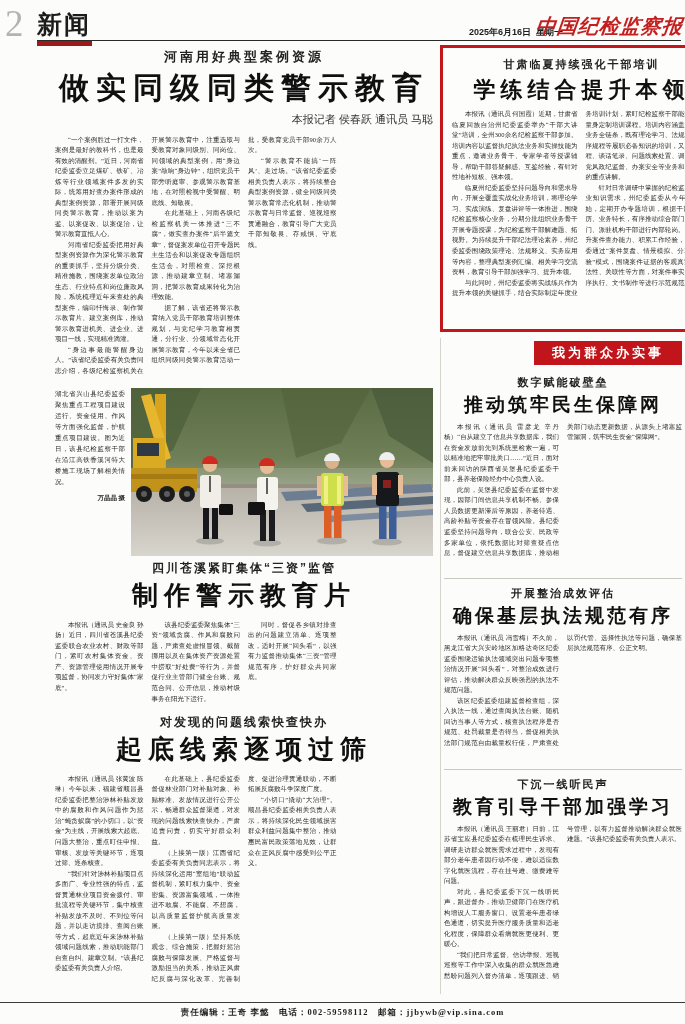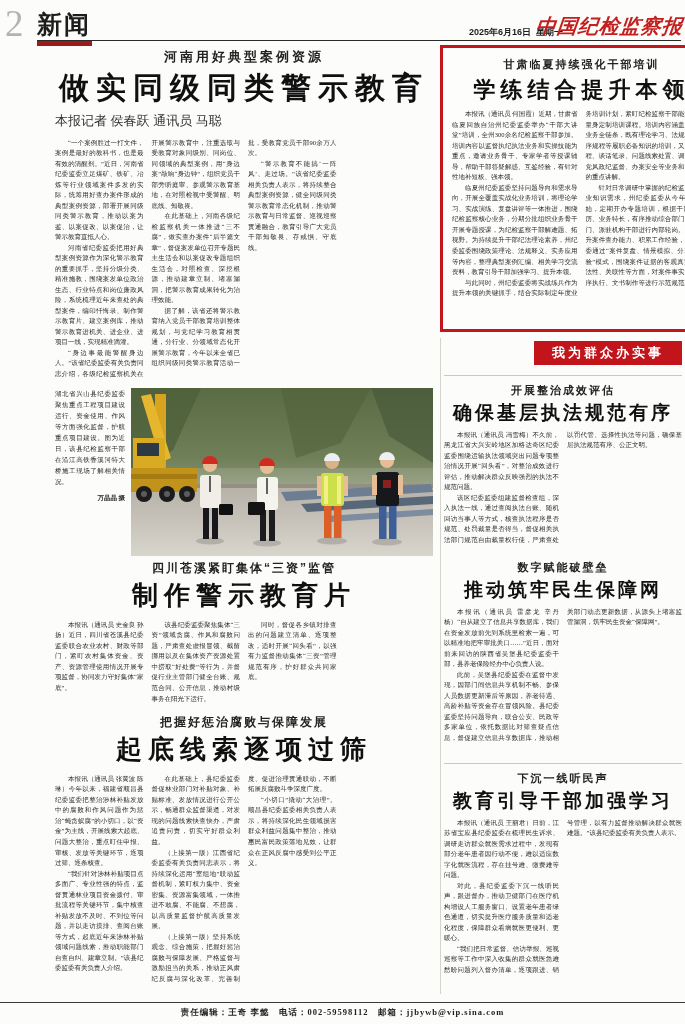--- a/index.html
+++ b/index.html
@@ -13,21 +13,21 @@
   .head-rule{position:absolute;left:37px;right:4px;top:40px;border-top:1.5px solid #2a2a2a;}
   .issue-date{position:absolute;right:122px;top:26px;font-size:9px;font-weight:700;
               font-family:"Liberation Sans","DejaVu Sans",sans-serif;}
   .masthead{position:absolute;right:2px;top:13px;font-size:20px;color:#c41f1f;font-weight:900;
             font-style:italic;letter-spacing:1px;transform:skewX(-6deg);}
 
   
   .kicker{text-align:center;font-family:"Liberation Sans","DejaVu Sans",sans-serif;
           font-weight:700;color:#222;}
   .headline{text-align:center;font-weight:900;color:#101010;line-height:1.15;}
-  .byline{text-align:left;font-size:13px;color:#333;
+  .byline{text-align:right;font-size:11px;color:#333;
           font-family:"Liberation Sans","DejaVu Sans",sans-serif;}
   .body-cols{font-size:6.5px;line-height:1.62;text-align:justify;color:#2a2a2a;
              column-gap:8px;column-fill:auto;overflow:hidden;}
   .body-cols p{margin:0;text-indent:2em;}
 
   
   .main-article{position:absolute;left:55px;top:48px;width:378px;}
   .main-article .kicker{font-size:13px;letter-spacing:3px;margin-bottom:5px;}
   .main-article .headline{font-size:30px;letter-spacing:7px;}
   .main-article .byline{margin:6px 0 8px;}
@@ -211,52 +211,52 @@
     <div class="kicker">四川苍溪紧盯集体“三资”监管</div>
     <h2 class="headline" style="margin:0 0 9px">制作警示教育片</h2>
     <div class="body-cols">
         <p>本报讯（通讯员 史金良 孙扬）近日，四川省苍溪县纪委监委联合农业农村、财政等部门，紧盯农村集体资金、资产、资源管理使用情况开展专项监督，协同发力守好集体“家底”。</p>
         <p>该县纪委监委聚焦集体“三资”领域贪腐、作风和腐败问题，严肃查处虚报冒领、截留挪用以及在集体资产资源处置中捞取“好处费”等行为，并督促行业主管部门健全台账、规范合同、公开信息，推动村级事务在阳光下运行。</p>
         <p>同时，督促各乡镇对排查出的问题建立清单、逐项整改，适时开展“回头看”，以强有力监督推动集体“三资”管理规范有序，护好群众共同家底。</p>
       </div>
   </section>
 
   <section class="article3">
-    <div class="kicker">把握好惩治腐败与保障发展</div>
+    <div class="kicker">对发现的问题线索快查快办</div>
     <h2 class="headline" style="margin:0 0 9px">起底线索逐项过筛</h2>
     <div class="body-cols">
         <p>本报讯（通讯员 张黄波 陈琳）今年以来，福建省顺昌县纪委监委把整治涉林补贴发放中的腐败和作风问题作为惩治“蝇贪蚁腐”的小切口，以“资金”为主线，开展线索大起底、问题大整治，重点盯住申报、审核、发放等关键环节，逐项过筛、逐条核查。</p>
         <p>“我们针对涉林补贴项目点多面广、专业性强的特点，监督贯通林业项目资金拨付、审批流程等关键环节，集中核查补贴发放不及时、不到位等问题，并以走访摸排、查阅台账等方式，起底近年来涉林补贴领域问题线索，推动职能部门自查自纠、建章立制。”该县纪委监委有关负责人介绍。</p>
         <p>在此基础上，县纪委监委督促林业部门对补贴对象、补贴标准、发放情况进行公开公示，畅通群众监督渠道，对发现的问题线索快查快办，严肃追责问责，切实守好群众利益。</p>
         <p>（上接第一版）江西省纪委监委有关负责同志表示，将持续深化运用“室组地”联动监督机制，紧盯权力集中、资金密集、资源富集领域，一体推进不敢腐、不能腐、不想腐，以高质量监督护航高质量发展。</p>
         <p>（上接第一版）坚持系统观念、综合施策，把握好惩治腐败与保障发展、严格监督与激励担当的关系，推动正风肃纪反腐与深化改革、完善制度、促进治理贯通联动，不断拓展反腐败斗争深度广度。</p>
         <p>“小切口”撬动“大治理”。顺昌县纪委监委相关负责人表示，将持续深化民生领域损害群众利益问题集中整治，推动惠民富民政策落地见效，让群众在正风反腐中感受到公平正义。</p>
       </div>
   </section>
 
   <aside class="right-col">
     <div class="banner-wrap">
       <span class="banner">我为群众办实事</span>
     </div>
 
+    <div class="rc-article rc-a">
+      <div class="kicker">数字赋能破壁垒</div>
+      <h3 class="headline" style="margin:0 0 6px">推动筑牢民生保障网</h3>
+      <div class="body-cols">
+          <p>本报讯（通讯员 雷彦龙 辛丹杨）“自从建立了信息共享数据库，我们在资金发放前先到系统里检索一遍，可以精准地把牢审批关口……”近日，面对前来回访的陕西省吴堡县纪委监委干部，县养老保险经办中心负责人说。</p>
+          <p>此前，吴堡县纪委监委在监督中发现，因部门间信息共享机制不畅、参保人员数据更新滞后等原因，养老待遇、高龄补贴等资金存在冒领风险。县纪委监委坚持问题导向，联合公安、民政等多家单位，依托数据比对筛查疑点信息，督促建立信息共享数据库，推动相关部门动态更新数据，从源头上堵塞监管漏洞，筑牢民生资金“保障网”。</p>
+        </div>
+    </div>
+
     <div class="rc-article rc-b">
       <div class="kicker">开展整治成效评估</div>
       <h3 class="headline" style="margin:0 0 6px">确保基层执法规范有序</h3>
       <div class="body-cols">
           <p>本报讯（通讯员 冯雪梅）不久前，黑龙江省大兴安岭地区加格达奇区纪委监委围绕运输执法领域突出问题专项整治情况开展“回头看”，对整治成效进行评估，推动解决群众反映强烈的执法不规范问题。</p>
           <p>该区纪委监委组建监督检查组，深入执法一线，通过查阅执法台账、随机回访当事人等方式，核查执法程序是否规范、处罚裁量是否得当，督促相关执法部门规范自由裁量权行使，严肃查处以罚代管、选择性执法等问题，确保基层执法规范有序、公正文明。</p>
-        </div>
-    </div>
-
-    <div class="rc-article rc-a">
-      <div class="kicker">数字赋能破壁垒</div>
-      <h3 class="headline" style="margin:0 0 6px">推动筑牢民生保障网</h3>
-      <div class="body-cols">
-          <p>本报讯（通讯员 雷彦龙 辛丹杨）“自从建立了信息共享数据库，我们在资金发放前先到系统里检索一遍，可以精准地把牢审批关口……”近日，面对前来回访的陕西省吴堡县纪委监委干部，县养老保险经办中心负责人说。</p>
-          <p>此前，吴堡县纪委监委在监督中发现，因部门间信息共享机制不畅、参保人员数据更新滞后等原因，养老待遇、高龄补贴等资金存在冒领风险。县纪委监委坚持问题导向，联合公安、民政等多家单位，依托数据比对筛查疑点信息，督促建立信息共享数据库，推动相关部门动态更新数据，从源头上堵塞监管漏洞，筑牢民生资金“保障网”。</p>
         </div>
     </div>
 
     <div class="rc-article rc-c">
       <div class="kicker">下沉一线听民声</div>
       <h3 class="headline" style="margin:0 0 6px">教育引导干部加强学习</h3>
       <div class="body-cols">
           <p>本报讯（通讯员 王丽君）日前，江苏省宝应县纪委监委在梳理民生诉求、调研走访群众就医需求过程中，发现有部分老年患者因行动不便，难以适应数字化就医流程，存在挂号难、缴费难等问题。</p>
           <p>对此，县纪委监委下沉一线听民声，跟进督办，推动卫健部门在医疗机构增设人工服务窗口、设置老年患者绿色通道，切实提升医疗服务质量和适老化程度，保障群众看病就医更便利、更暖心。</p>
           <p>“我们把日常监督、信访举报、巡视巡察等工作中深入收集的群众就医急难愁盼问题列入督办清单，逐项跟进、销号管理，以有力监督推动解决群众就医难题。”该县纪委监委有关负责人表示。</p>

